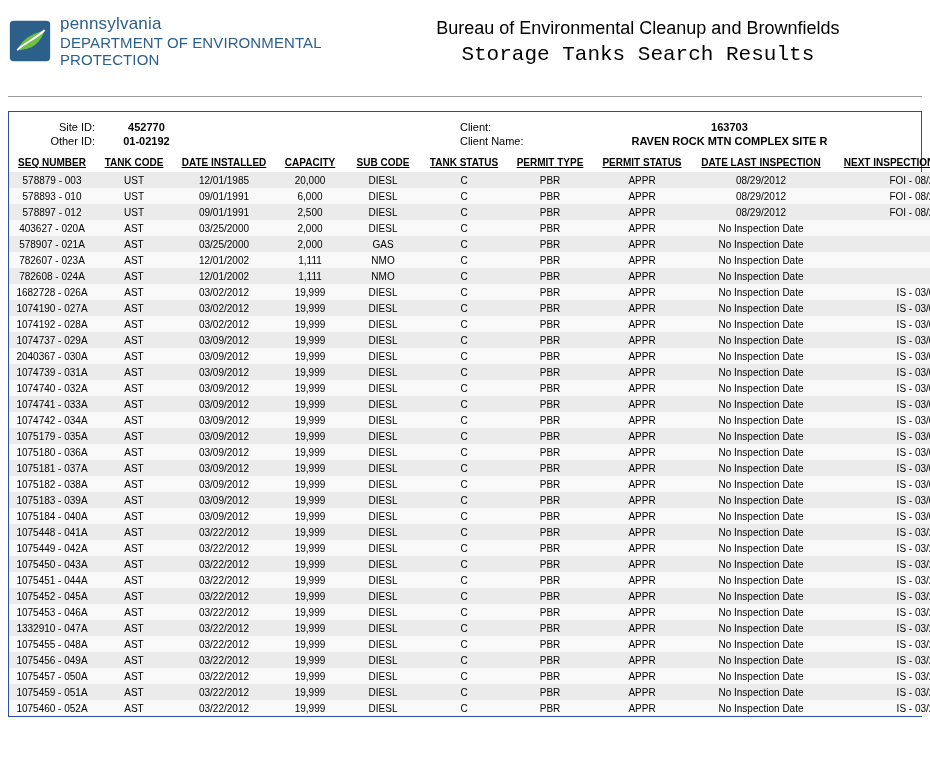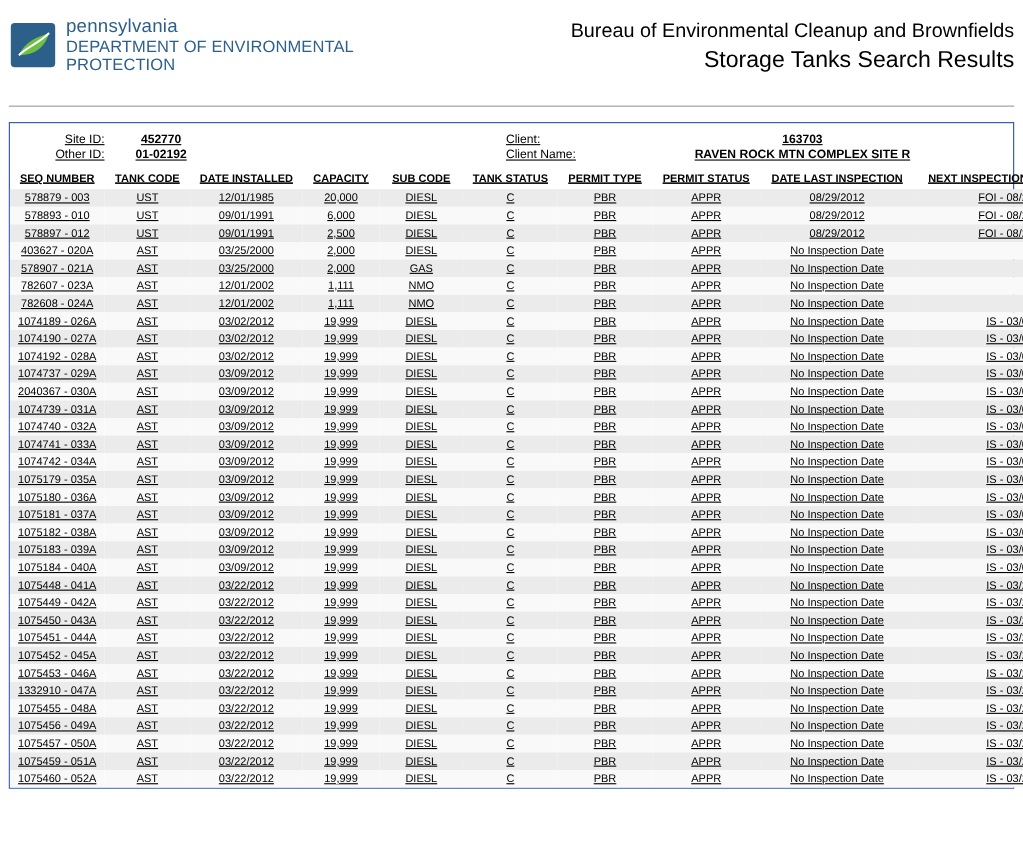--- a/index.html
+++ b/index.html
@@ -38,45 +38,45 @@
     letter-spacing: 0.2px;
   }
   .logo-text .dept {
     font-size: 15px;
     color: #2c5f8a;
     letter-spacing: 0.1px;
     margin-top: 0;
   }
   .titles {
     flex: 1;
-    text-align: right;
+    text-align: center;
     padding-top: 8px;
   }
   .titles .line1 {
     font-size: 18px;
     font-weight: 400;
     margin: 0;
   }
   .titles .line2 {
     font-size: 21px;
     font-weight: 400;
     margin: 4px 0 0;
+    font-family: Liberation Mono, monospace;
   }
   hr.rule {
     border: none;
     border-top: 1px solid #999;
     margin: 8px 0 14px;
   }
   .content-box {
     border: 1px solid #2a4eaf;
     padding: 0;
     box-sizing: border-box;
     width: 914px;
     margin: 0 auto;
-    text-decoration: underline;
   }
   .meta-row {
     padding: 8px 6px 6px;
     font-size: 11px;
   }
   .meta-row table {
     width: 100%;
     border-collapse: collapse;
   }
   .meta-row td {
@@ -290,21 +290,21 @@
             <td>12/01/2002</td>
             <td>1,111</td>
             <td>NMO</td>
             <td>C</td>
             <td>PBR</td>
             <td>APPR</td>
             <td>No Inspection Date</td>
             <td class="cell-next"></td>
           </tr>
           <tr>
-            <td>1074189 - 026A</td>
+            <td>1682728 - 026A</td>
             <td>AST</td>
             <td>03/02/2012</td>
             <td>19,999</td>
             <td>DIESL</td>
             <td>C</td>
             <td>PBR</td>
             <td>APPR</td>
             <td>No Inspection Date</td>
             <td class="cell-next">IS - 03/02/2022</td>
           </tr>

